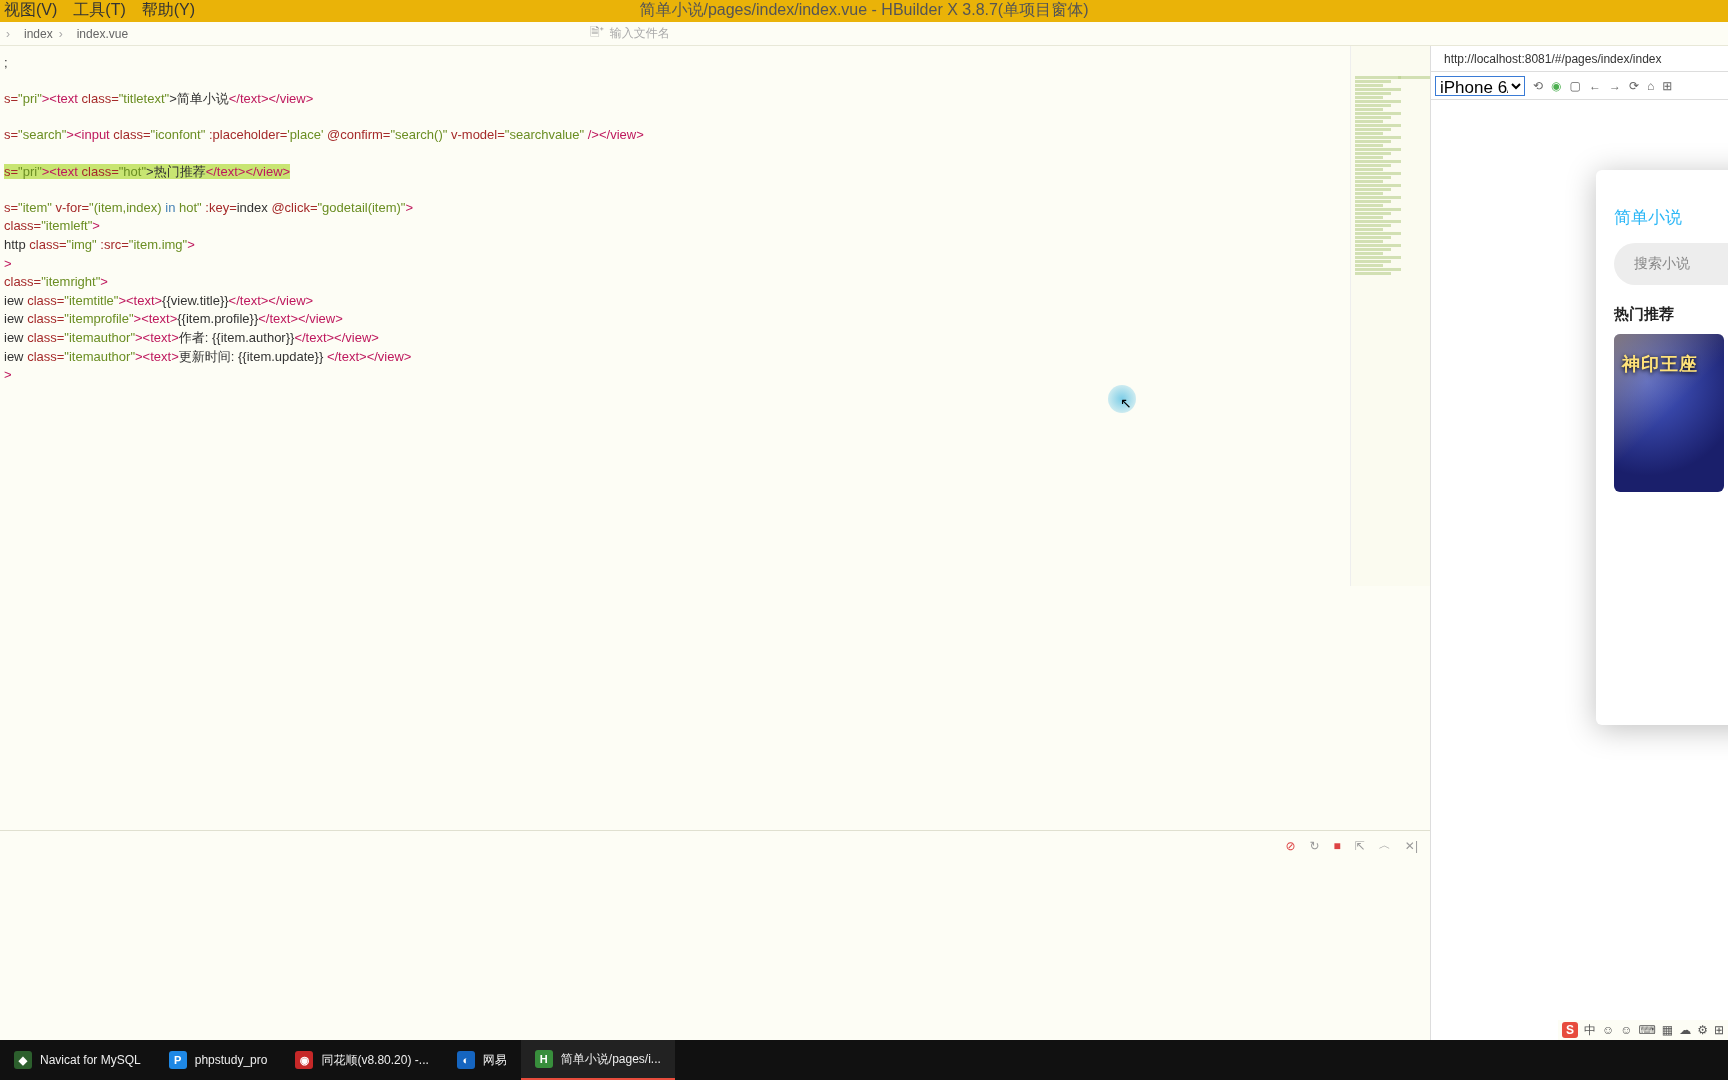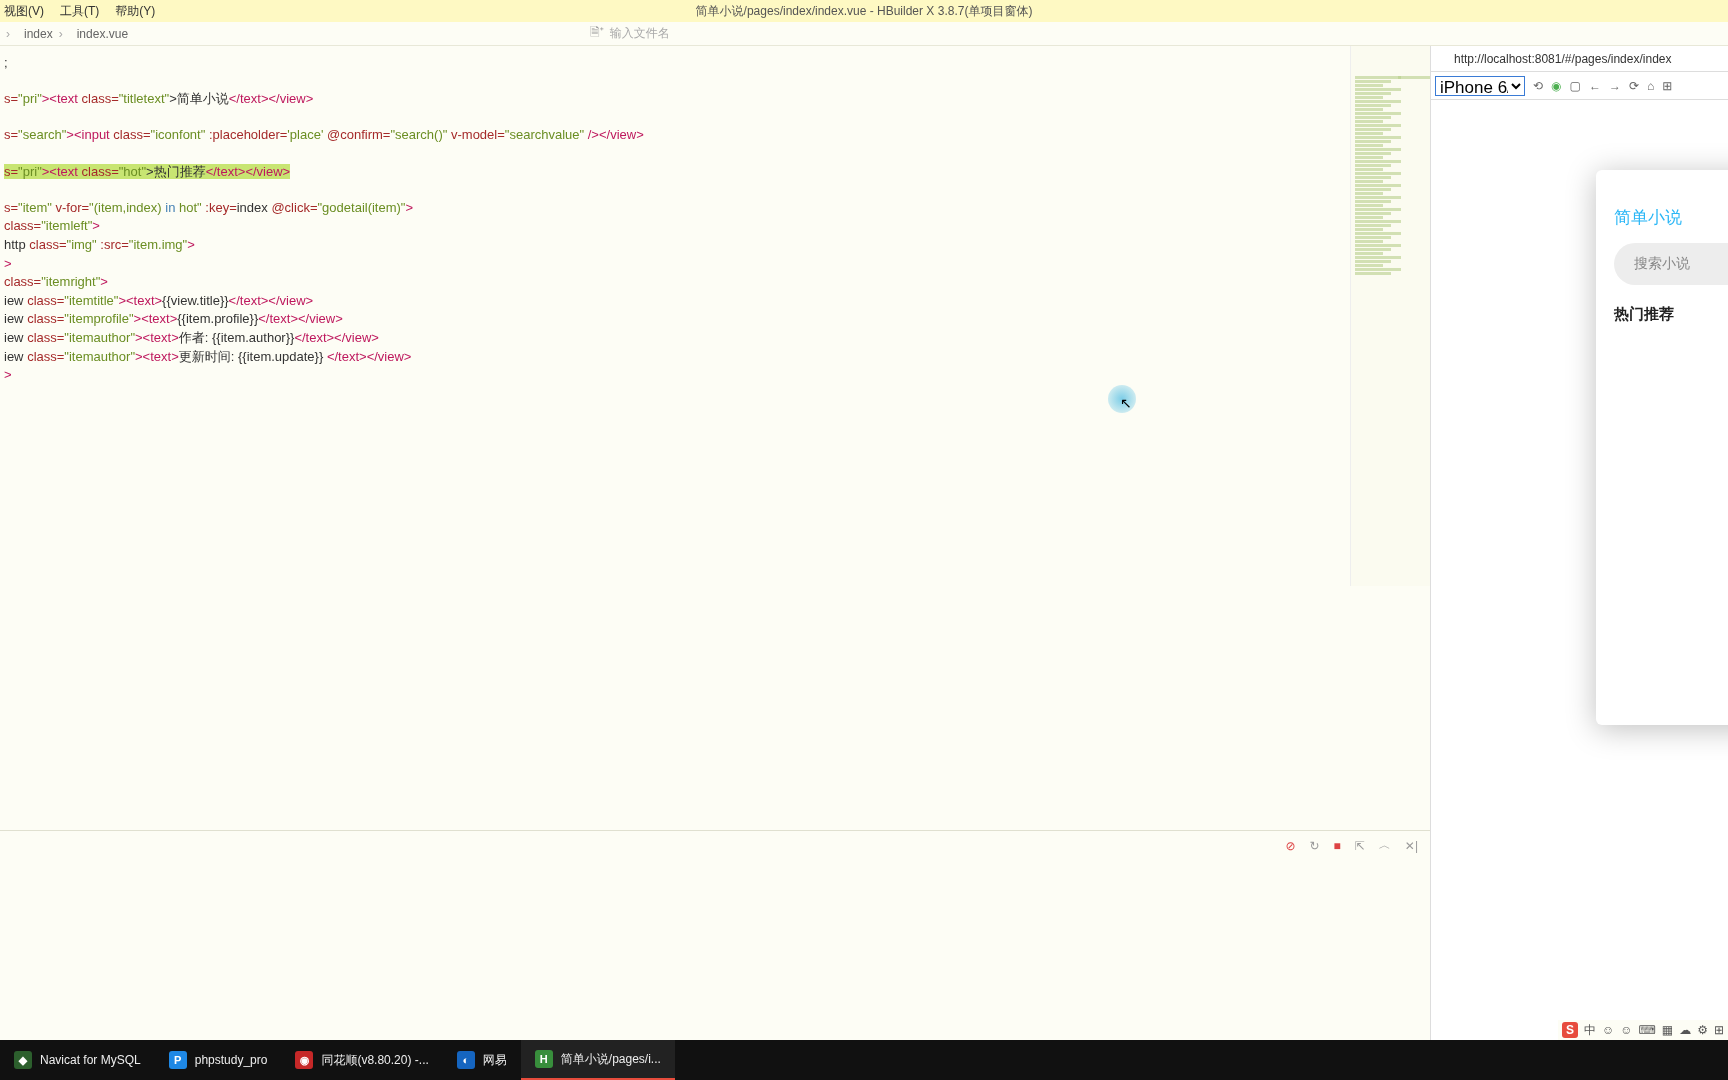--- a/index.html
+++ b/index.html
@@ -1,19 +1,19 @@
 <!DOCTYPE html>
 <html><head>
 <meta charset="utf-8">
 <style>
 * { margin: 0; padding: 0; box-sizing: border-box; font-family: "Microsoft YaHei", Arial, sans-serif; }
 body { background: #fdfdf5; font-size: 13px; color: #333; overflow: hidden; width: 1728px; height: 1080px; position: relative; }
 
 
-.menubar { height: 22px; background: #fef9c3; display: flex; align-items: center; padding: 0 4px; font-size: 12px; }
+.menubar { height: 22px; background: #eab308; display: flex; padding: 0 4px; font-size: 16px; }
 .menubar span { margin-right: 16px; cursor: default; }
 .menubar .title { position: absolute; left: 50%; transform: translateX(-50%); color: #555; }
 
 
 .tabrow { height: 24px; background: #fdfdf5; border-bottom: 1px solid #e8e8d8; display: flex; align-items: center; font-size: 12px; color: #666; position: relative; }
 .tabrow .crumb { margin-left: 8px; }
 .tabrow .sep { margin: 0 6px; color: #aaa; }
 .tabrow .searchbox { position: absolute; left: 590px; display: flex; align-items: center; }
 .tabrow .searchbox .icon { color: #999; margin-right: 6px; }
 .tabrow .searchbox .ph { color: #aaa; }
@@ -43,21 +43,21 @@
 
 .console { position: absolute; bottom: 220px; left: 0; right: 0; height: 30px; border-top: 1px solid #e0e0d0; display: flex; justify-content: flex-end; align-items: center; padding: 0 12px; gap: 14px; background: #fdfdf5; }
 .console span { color: #999; font-size: 12px; }
 .console .red { color: #d44; }
 
 
 .rightpanel { width: 298px; background: #fff; border-left: 1px solid #ddd; display: flex; flex-direction: column; }
 .rp-tab { height: 26px; border-bottom: 1px solid #ddd; display: flex; align-items: center; }
 .rp-tab .tabitem { padding: 0 12px; height: 100%; display: flex; align-items: center; border-right: 1px solid #ddd; background: #f7f7e8; font-size: 12px; }
 .rp-tab .close { margin-left: 6px; color: #999; font-size: 10px; }
-.rp-url { height: 26px; border-bottom: 1px solid #ddd; padding: 0 23px; display: flex; align-items: center; font-size: 12px; color: #333; }
+.rp-url { height: 26px; border-bottom: 1px solid #ddd; padding: 0 13px; display: flex; align-items: center; font-size: 12px; color: #333; }
 .rp-toolbar { height: 28px; border-bottom: 1px solid #ddd; display: flex; align-items: center; padding: 0 4px; gap: 8px; }
 .rp-toolbar select { font-size: 17px; height: 20px; width: 90px; background: #fff; border: 1px solid #3a7bd5; }
 .rp-toolbar .tbicon { color: #666; font-size: 12px; cursor: default; }
 .rp-toolbar .tbicon.green { color: #4caf50; }
 
 
 .phonewrap { flex: 1; position: relative; background: #fff; overflow: hidden; }
 .phone { position: absolute; top: 70px; left: 165px; width: 240px; height: 555px; background: #fff; box-shadow: 0 4px 30px rgba(0,0,0,.25); border-radius: 6px; overflow: hidden; }
 .phone .statusbar { height: 28px; display: flex; align-items: center; justify-content: flex-end; padding: 0 10px; font-size: 12px; font-weight: bold; color: #222; }
 .phone .apptitle { color: #29b6f6; font-size: 17px; font-weight: 500; padding: 8px 18px 14px; }
@@ -213,20 +213,23 @@
       <div class="phone">
         <div class="statusbar">
           
         </div>
         <div class="apptitle">简单小说</div>
         <div class="search">
           <span>搜索小说</span>
         </div>
         <div class="section">热门推荐</div>
         <div class="cards">
+          <div class="card card1">
+            <span class="t1">神印王座</span>
+          </div>
         </div>
       </div>
     </div>
   </div>
 </div>
 
 <div class="cursor-dot"></div>
 <div class="cursor-arrow">↖</div>
 
 <div class="tray">

